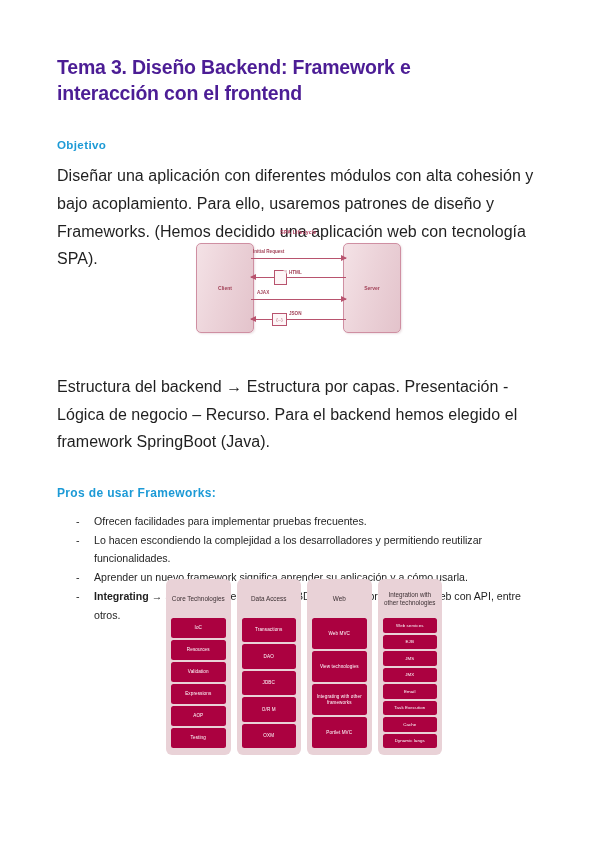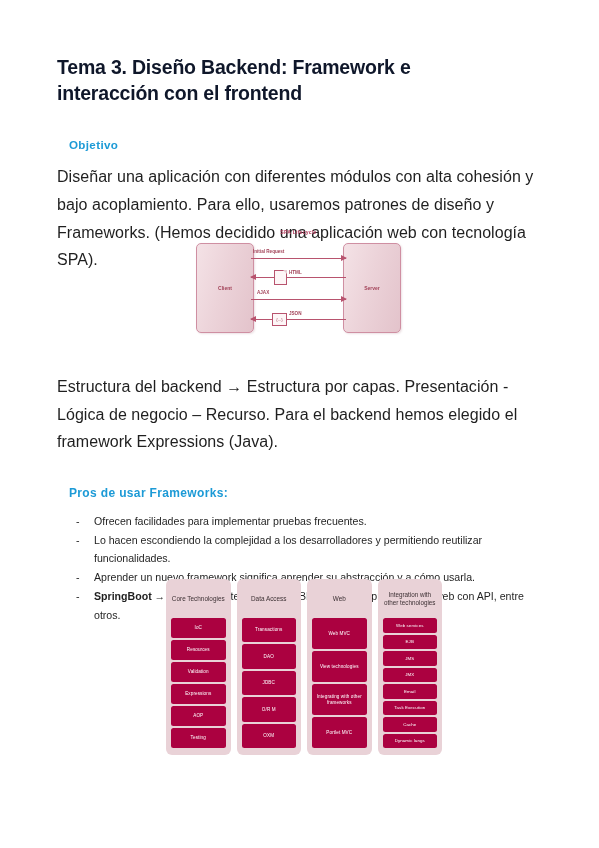--- a/index.html
+++ b/index.html
@@ -22,34 +22,34 @@
   }
   .content {
     position: absolute;
     left: 57px;
     top: 55px;
     width: 487px;
   }
 
   
   .doc-title {
-    color: #0f172a;
+    color: #4c1d95;
     font-size: 19.5px;
     font-weight: bold;
     line-height: 1.32;
     letter-spacing: -0.2px;
     margin: 0 0 0 0;
     width: 420px;
   }
   .section-heading {
     color: #1c9ad6;
     font-size: 11.6px;
     font-weight: bold;
     letter-spacing: 0.35px;
-    margin: 12px;
+    margin: 0;
   }
   .h-objetivo { margin-top: 32px; }
   .h-pros { margin-top: 0; font-size: 12px; }
 
   
   .para {
     font-size: 16px;
     line-height: 1.72;
     color: #1f1f1f;
     margin: 11px 0 0 0;
@@ -267,39 +267,39 @@
     <div class="arrow right" style="left:55px; width:95px; top:70px;"></div>
     <div class="arrow-label" style="left:61px; top:61px;">AJAX</div>
 
     <div class="arrow left" style="left:55px; width:95px; top:90px;"></div>
     <div class="json-icon" style="left:76px; top:84px;">{...}</div>
     <div class="arrow-label" style="left:93px; top:82px;">JSON</div>
   </div>
 
   <div class="content" style="top:373px;">
 
-    <p class="para tight">Estructura del backend → Estructura por capas. Presentación - Lógica de negocio – Recurso. Para el backend hemos elegido el framework Expressions (Java).</p>
+    <p class="para tight">Estructura del backend → Estructura por capas. Presentación - Lógica de negocio – Recurso. Para el backend hemos elegido el framework SpringBoot (Java).</p>
 
     <h2 class="section-heading h-pros" style="margin-top:30px;">Pros de usar Frameworks:</h2>
 
     <ul class="bullets">
       <li>
         <span class="dash">-</span>
         <span>Ofrecen facilidades para implementar pruebas frecuentes.</span>
       </li>
       <li>
         <span class="dash">-</span>
         <span>Lo hacen escondiendo la complejidad a los desarrolladores y permitiendo reutilizar funcionalidades.</span>
       </li>
       <li>
         <span class="dash">-</span>
-        <span>Aprender un nuevo framework significa aprender su abstracción y a cómo usarla.</span>
+        <span>Aprender un nuevo framework significa aprender su aplicación y a cómo usarla.</span>
       </li>
       <li>
-        <span class="dash">-</span><b>SpringBoot</b><span> → Seguridad, integración de BBDD, pruebas, presentación web con API, entre otros.</span>
+        <span class="dash">-</span><b>Integrating</b><span> → Seguridad, integración de BBDD, pruebas, presentación web con API, entre otros.</span>
       </li>
     </ul>
   </div>
 
   <div class="spring-wrap">
 
     <div class="spring-col c1">
       <div class="spring-col-title">Core Technologies</div>
       <div class="spring-items">
         <div class="spring-item">IoC</div>

